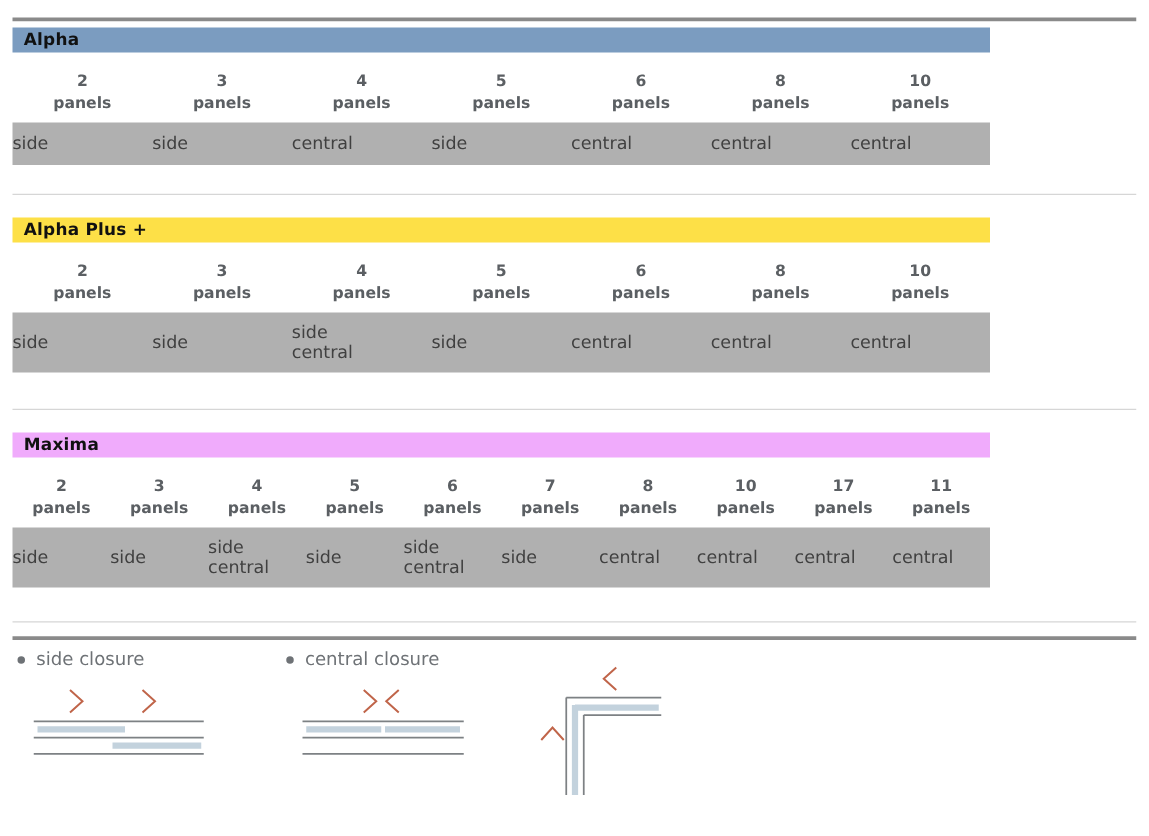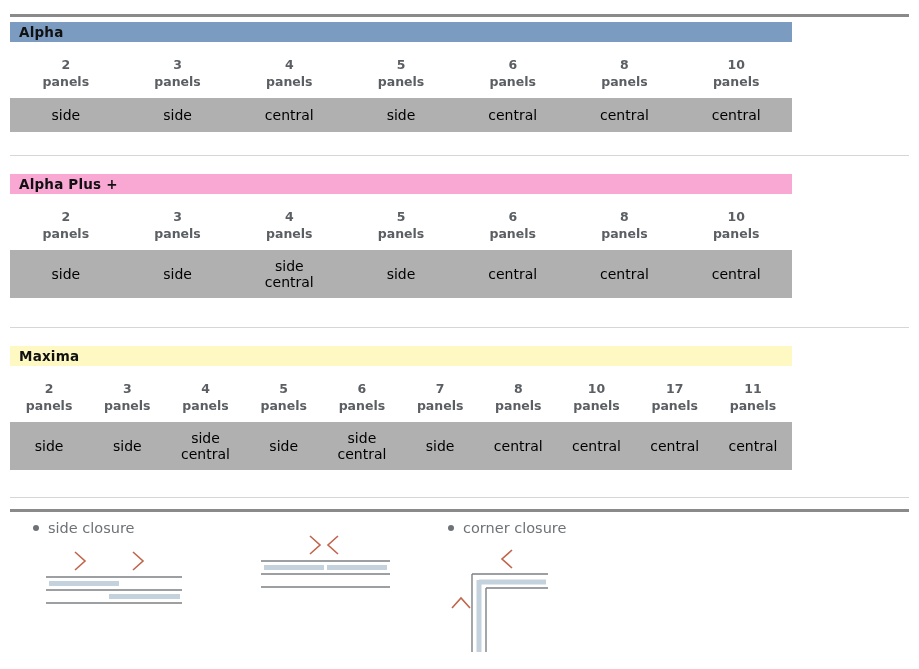--- a/index.html
+++ b/index.html
@@ -49,29 +49,29 @@
   }
   .col .num{display:block;}
   .col .unit{display:block;}
 
   .values{
     margin:8px 10px 0 10px;background:#b0b0b0;
     display:flex;align-items:center;min-height:34px;
   }
   .values.tall{min-height:48px;}
   .val{
-    flex:1 1 0;text-align:center;color:#000000;
+    flex:1 1 0;color:#404040;
     font-size:14px;line-height:16px;font-weight:400;
     font-family:"DejaVu Sans", sans-serif;
     padding:5px 0;
   }
   .val .l2{display:block;}
 
   
-  .legend{position:absolute;left:0;top:520px;width:805px;padding-left:19px;}
+  .legend{position:absolute;left:0;top:520px;width:805px;}
   .legend-row{display:flex;}
   .legend-item{position:relative;}
   .legend-label{
     display:flex;align-items:center;
     font-size:14.5px;color:#6e7276;
     font-family:"DejaVu Sans", sans-serif;
   }
   .dot{
     width:6px;height:6px;border-radius:50%;
     background:#6e7276;margin-right:9px;flex:none;
@@ -124,21 +124,21 @@
           <div class="val"><span>side</span></div>
           <div class="val"><span>side</span></div>
           <div class="val"><span>central</span></div>
           <div class="val"><span>side</span></div>
           <div class="val"><span>central</span></div>
           <div class="val"><span>central</span></div>
           <div class="val"><span>central</span></div>
         </div>
       </div>
       <div class="section" style="top: 174px;">
-        <div class="bar-title" style="background: #f9a8d4; text-align: right;">
+        <div class="bar-title" style="background: #fde047; text-align: right;">
           <span>Alpha Plus +</span>
         </div>
         <div class="cols">
           <div class="col">
             <span class="num">2</span>
             <span class="unit">panels</span>
           </div>
           <div class="col">
             <span class="num">3</span>
             <span class="unit">panels</span>
@@ -168,21 +168,21 @@
           <div class="val"><span>side</span></div>
           <div class="val"><span>side</span></div>
           <div class="val"><span>side</span><span class="l2">central</span></div>
           <div class="val"><span>side</span></div>
           <div class="val"><span>central</span></div>
           <div class="val"><span>central</span></div>
           <div class="val"><span>central</span></div>
         </div>
       </div>
       <div class="section" style="top: 346px;">
-        <div class="bar-title" style="background: #fef9c3;">
+        <div class="bar-title" style="background: #f0abfc;">
           <span>Maxima</span>
         </div>
         <div class="cols">
           <div class="col">
             <span class="num">2</span>
             <span class="unit">panels</span>
           </div>
           <div class="col">
             <span class="num">3</span>
             <span class="unit">panels</span>
@@ -253,38 +253,38 @@
             <line x1="13" y1="31" x2="149" y2="31" stroke="#7d8184" stroke-width="1.4"></line>
             <rect x="16" y="35" width="70" height="5" fill="#c3d2dd"></rect>
             <line x1="13" y1="44" x2="149" y2="44" stroke="#7d8184" stroke-width="1.4"></line>
             <rect x="76" y="48" width="71" height="5" fill="#c3d2dd"></rect>
             <line x1="13" y1="57" x2="149" y2="57" stroke="#7d8184" stroke-width="1.4"></line>
           </svg>
         </div>
       </div>
 
       <div class="legend-item" style="width:200px">
+        <div class="legend-label">
+          <span class="dot"></span>
+          <span>central closure</span>
+        </div>
         <div class="diagram">
           <svg width="160" height="70" viewBox="0 0 160 70">
             <path d="M62 6 L72 15 L62 24" fill="none" stroke="#c0654a" stroke-width="1.6"></path>
             <path d="M90 6 L80 15 L90 24" fill="none" stroke="#c0654a" stroke-width="1.6"></path>
             <line x1="13" y1="31" x2="142" y2="31" stroke="#7d8184" stroke-width="1.4"></line>
             <rect x="16" y="35" width="60" height="5" fill="#c3d2dd"></rect>
             <rect x="79" y="35" width="60" height="5" fill="#c3d2dd"></rect>
             <line x1="13" y1="44" x2="142" y2="44" stroke="#7d8184" stroke-width="1.4"></line>
             <line x1="13" y1="57" x2="142" y2="57" stroke="#7d8184" stroke-width="1.4"></line>
           </svg>
         </div>
       </div>
 
       <div class="legend-item" style="width:220px">
-        <div class="legend-label">
-          <span class="dot"></span>
-          <span>corner closure</span>
-        </div>
         <div class="diagram">
           <svg width="170" height="110" viewBox="0 0 170 110">
             <path d="M64 22 L54 13 L64 4" fill="none" stroke="#c0654a" stroke-width="1.6"></path>
             <path d="M4 62 L13 52 L22 62" fill="none" stroke="#c0654a" stroke-width="1.6"></path>
             <path d="M24 28 L100 28" stroke="#7d8184" stroke-width="1.4" fill="none"></path>
             <path d="M24 28 L24 106" stroke="#7d8184" stroke-width="1.4" fill="none"></path>
             <path d="M31 34 L31 106" stroke="#c3d2dd" stroke-width="5" fill="none"></path>
             <path d="M31 36 L98 36" stroke="#c3d2dd" stroke-width="5" fill="none"></path>
             <path d="M38 42 L100 42" stroke="#7d8184" stroke-width="1.4" fill="none"></path>
             <path d="M38 42 L38 106" stroke="#7d8184" stroke-width="1.4" fill="none"></path>

